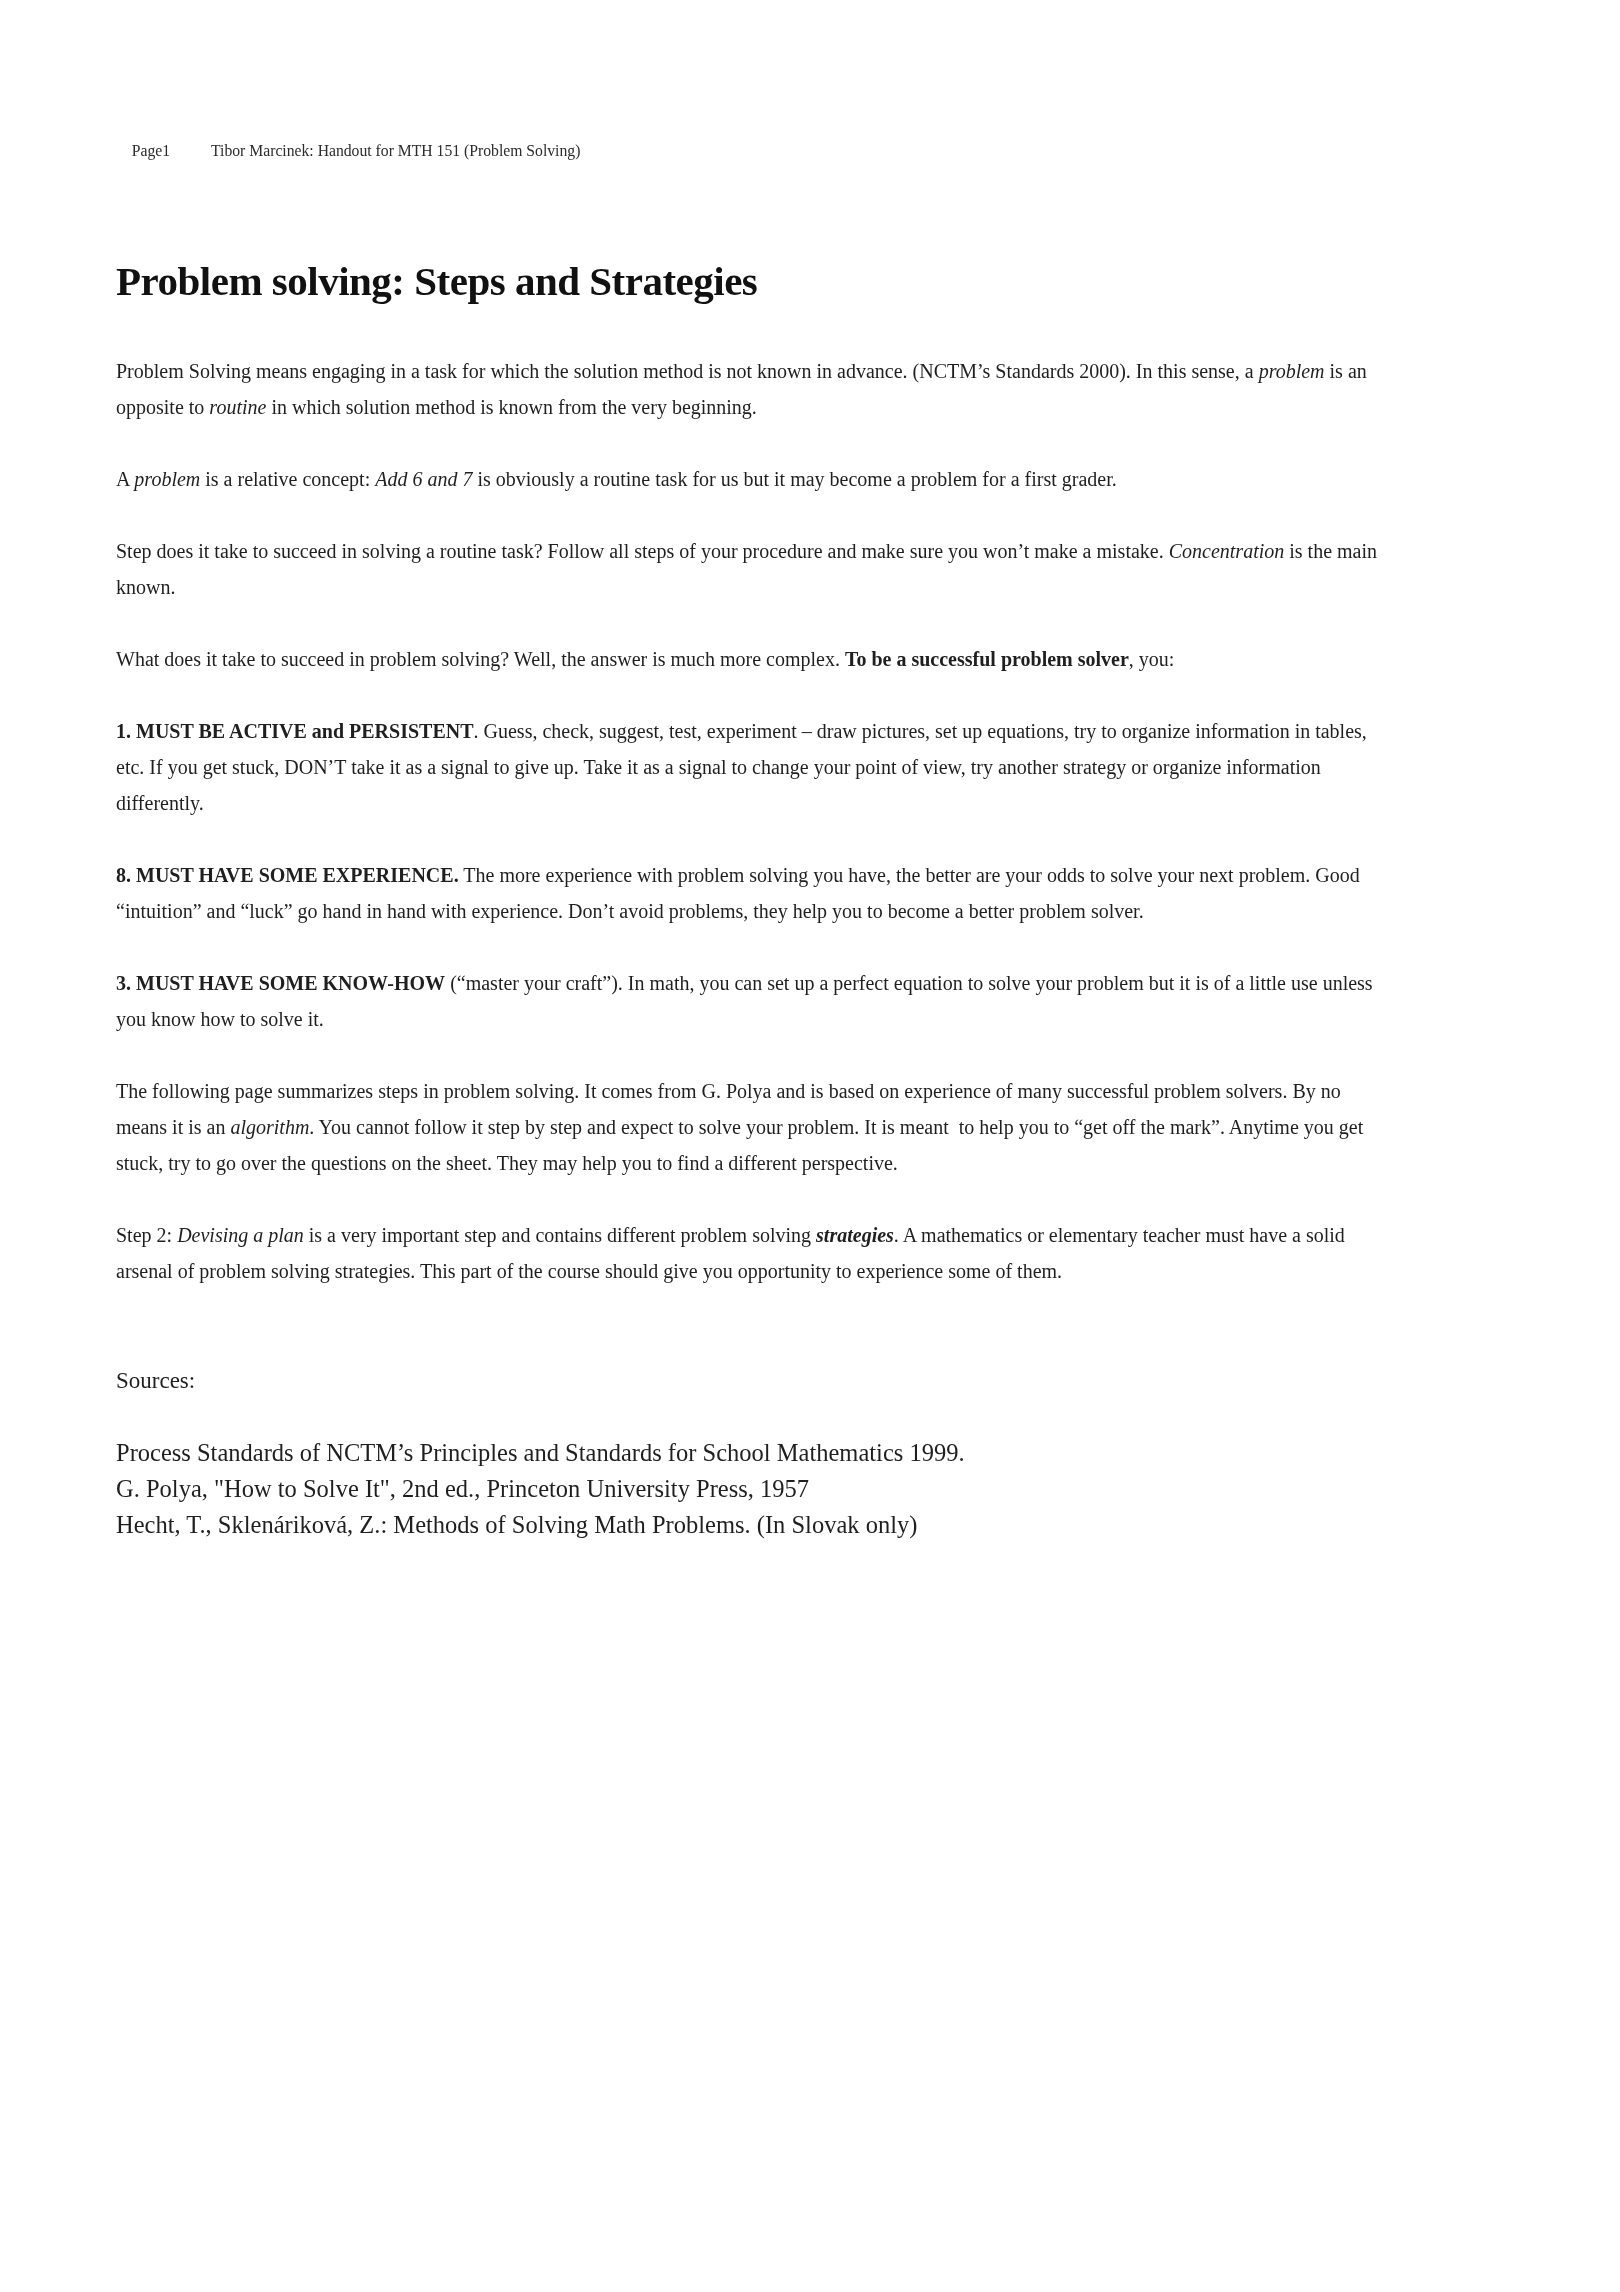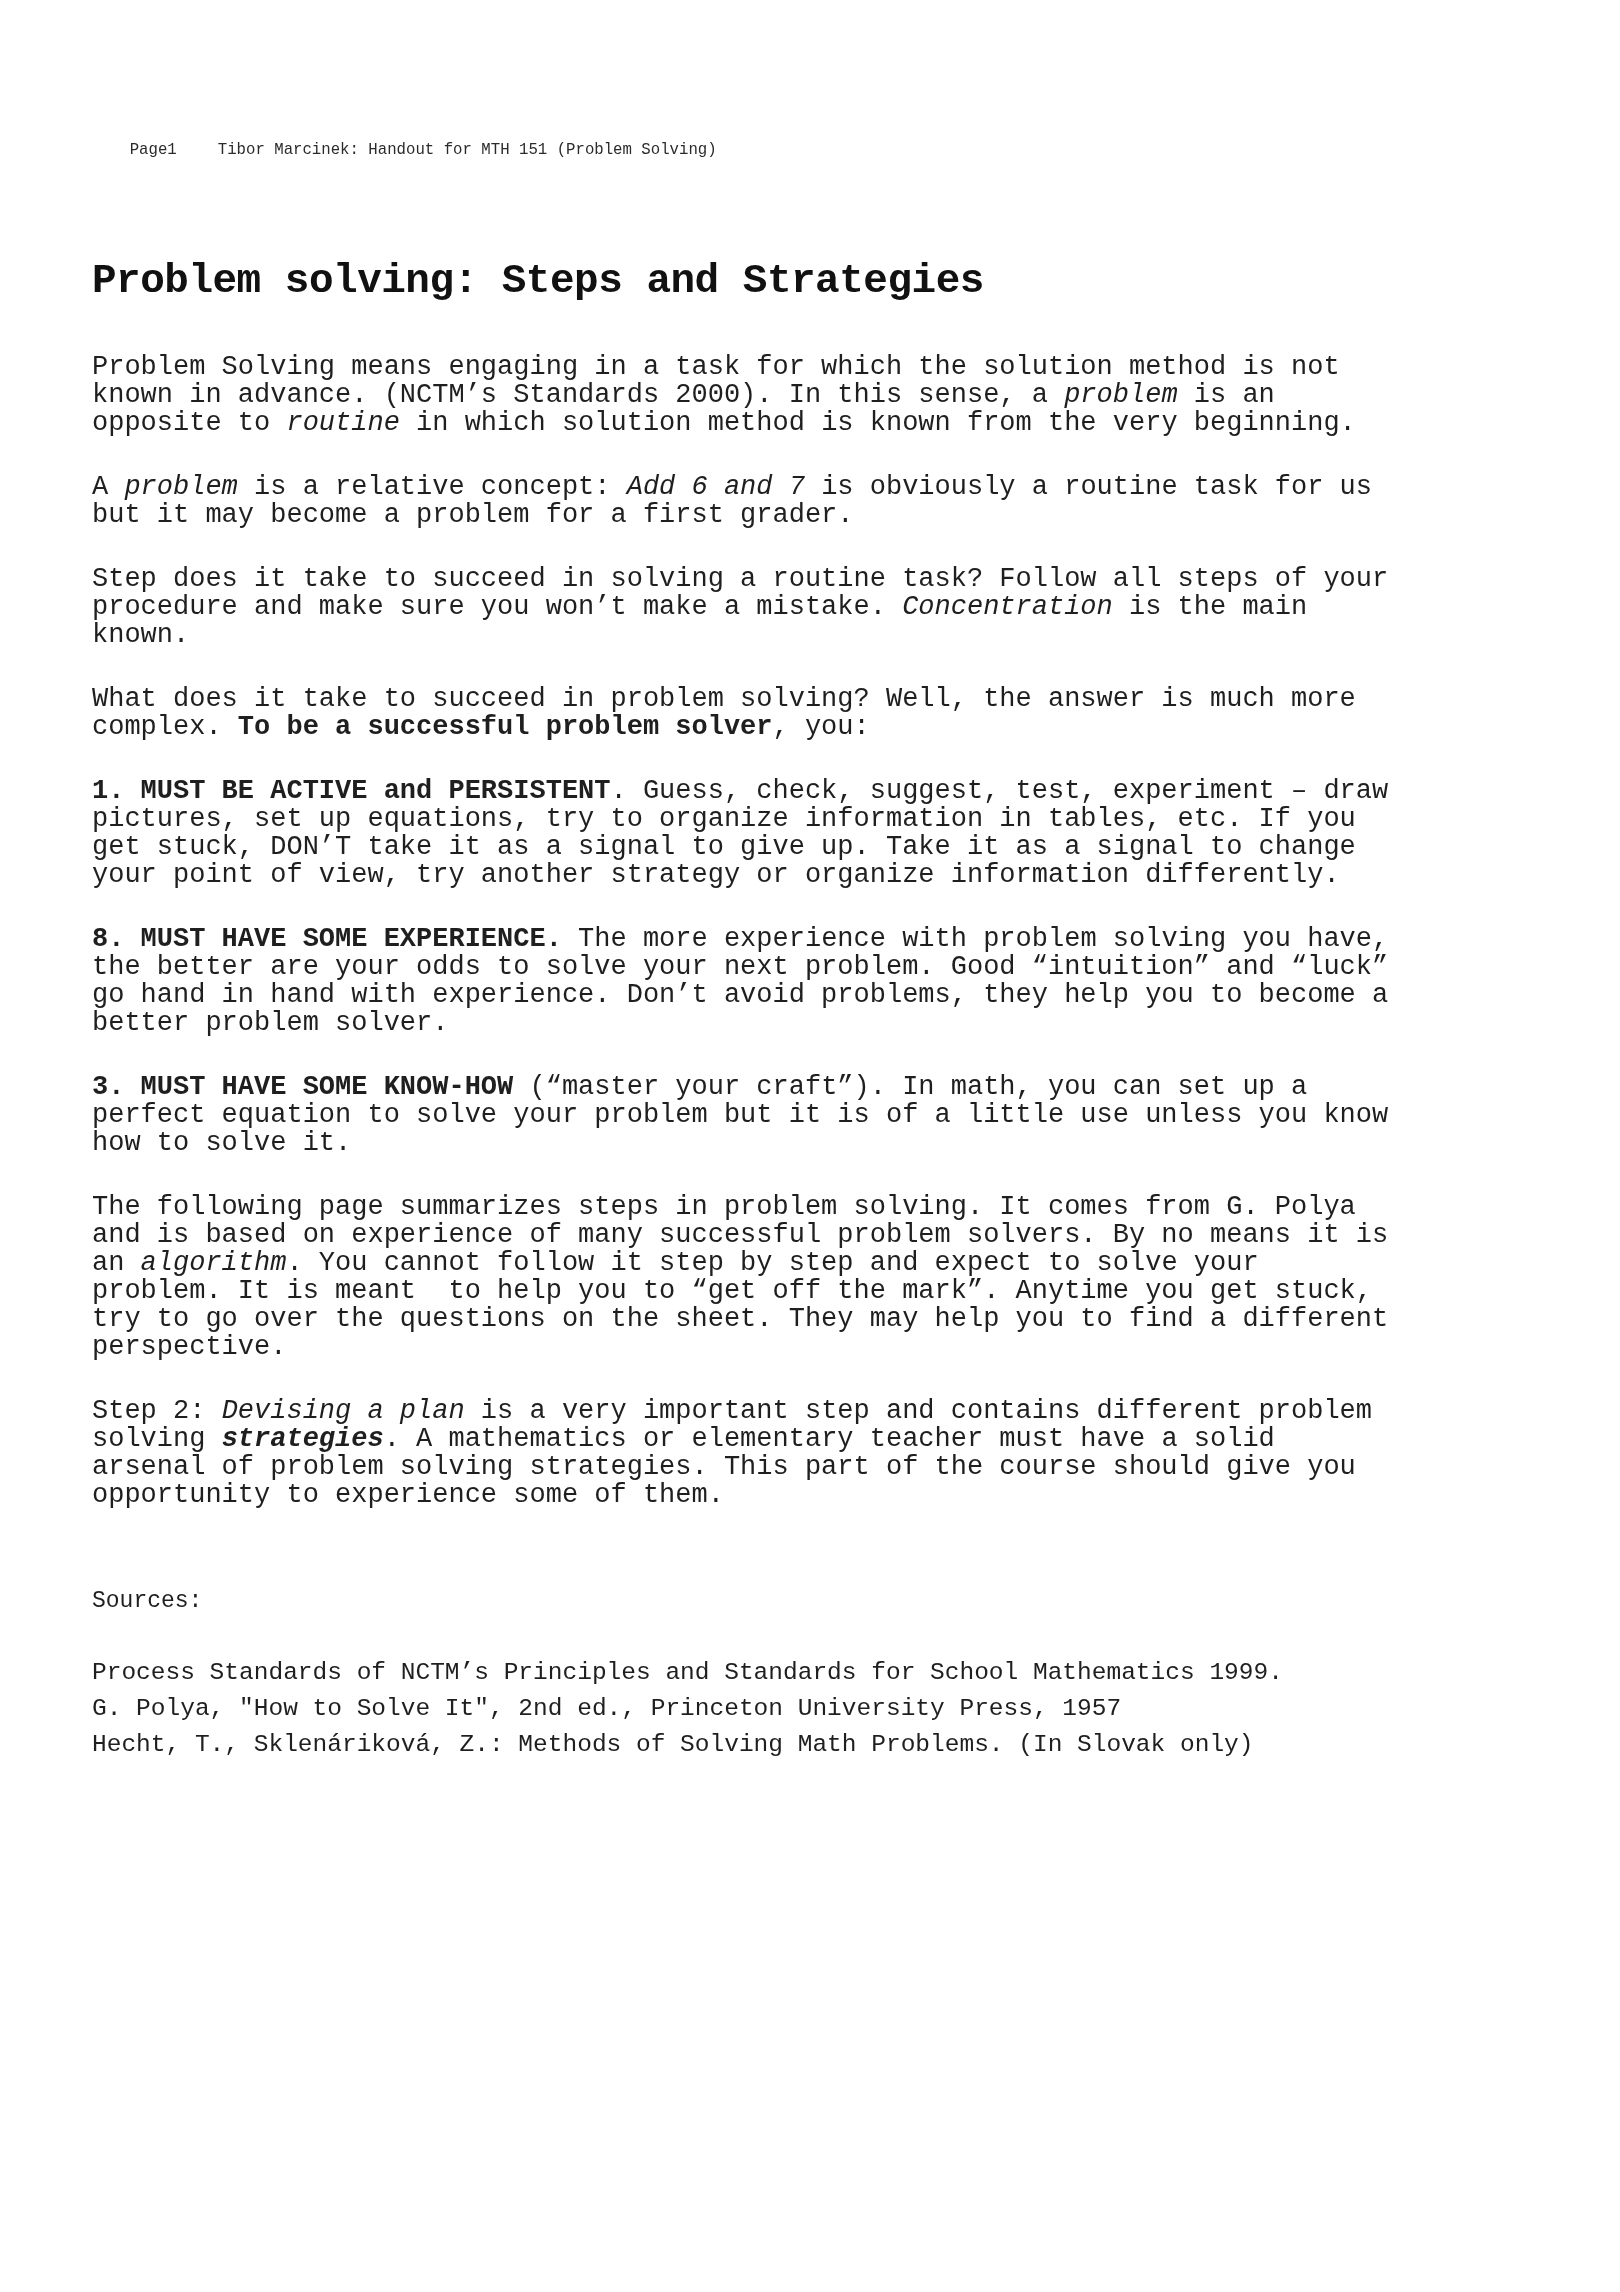--- a/index.html
+++ b/index.html
@@ -6,22 +6,22 @@
     margin: 0;
     padding: 0;
     background: #ffffff;
   }
   .page {
     position: relative;
     width: 1620px;
     min-height: 2293px;
     box-sizing: border-box;
     background: #ffffff;
-    padding: 118px 225px 59px 92px;
-    font-family: Liberation Mono, monospace;
+    padding: 118px 225px 59px 116px;
+    font-family: Liberation Serif, serif;
     color: #1f1f1f;
   }
   .doc-header {
     font-size: 15.7px;
     line-height: 21.6px;
     color: #2b2b2b;
     margin: 0 0 74px 0;
     white-space: pre;
   }
   .doc-header .page-label {
@@ -30,22 +30,22 @@
   }
   h1.doc-title {
     font-size: 41px;
     line-height: 49px;
     font-weight: bold;
     letter-spacing: -0.5px;
     margin: 16px 0 47px 0;
     color: #111111;
   }
   .doc-body p.para {
-    font-size: 27px;
-    line-height: 28px;
+    font-size: 20px;
+    line-height: 36px;
     margin: 0 0 36px 0;
     white-space: pre-wrap;
   }
   .doc-body p.para span.run-b { font-weight: bold; }
   .doc-body p.para span.run-i { font-style: italic; }
   .sources-label {
     font-size: 23px;
     line-height: 36px;
     margin: 74px 0 36px 0;
   }

